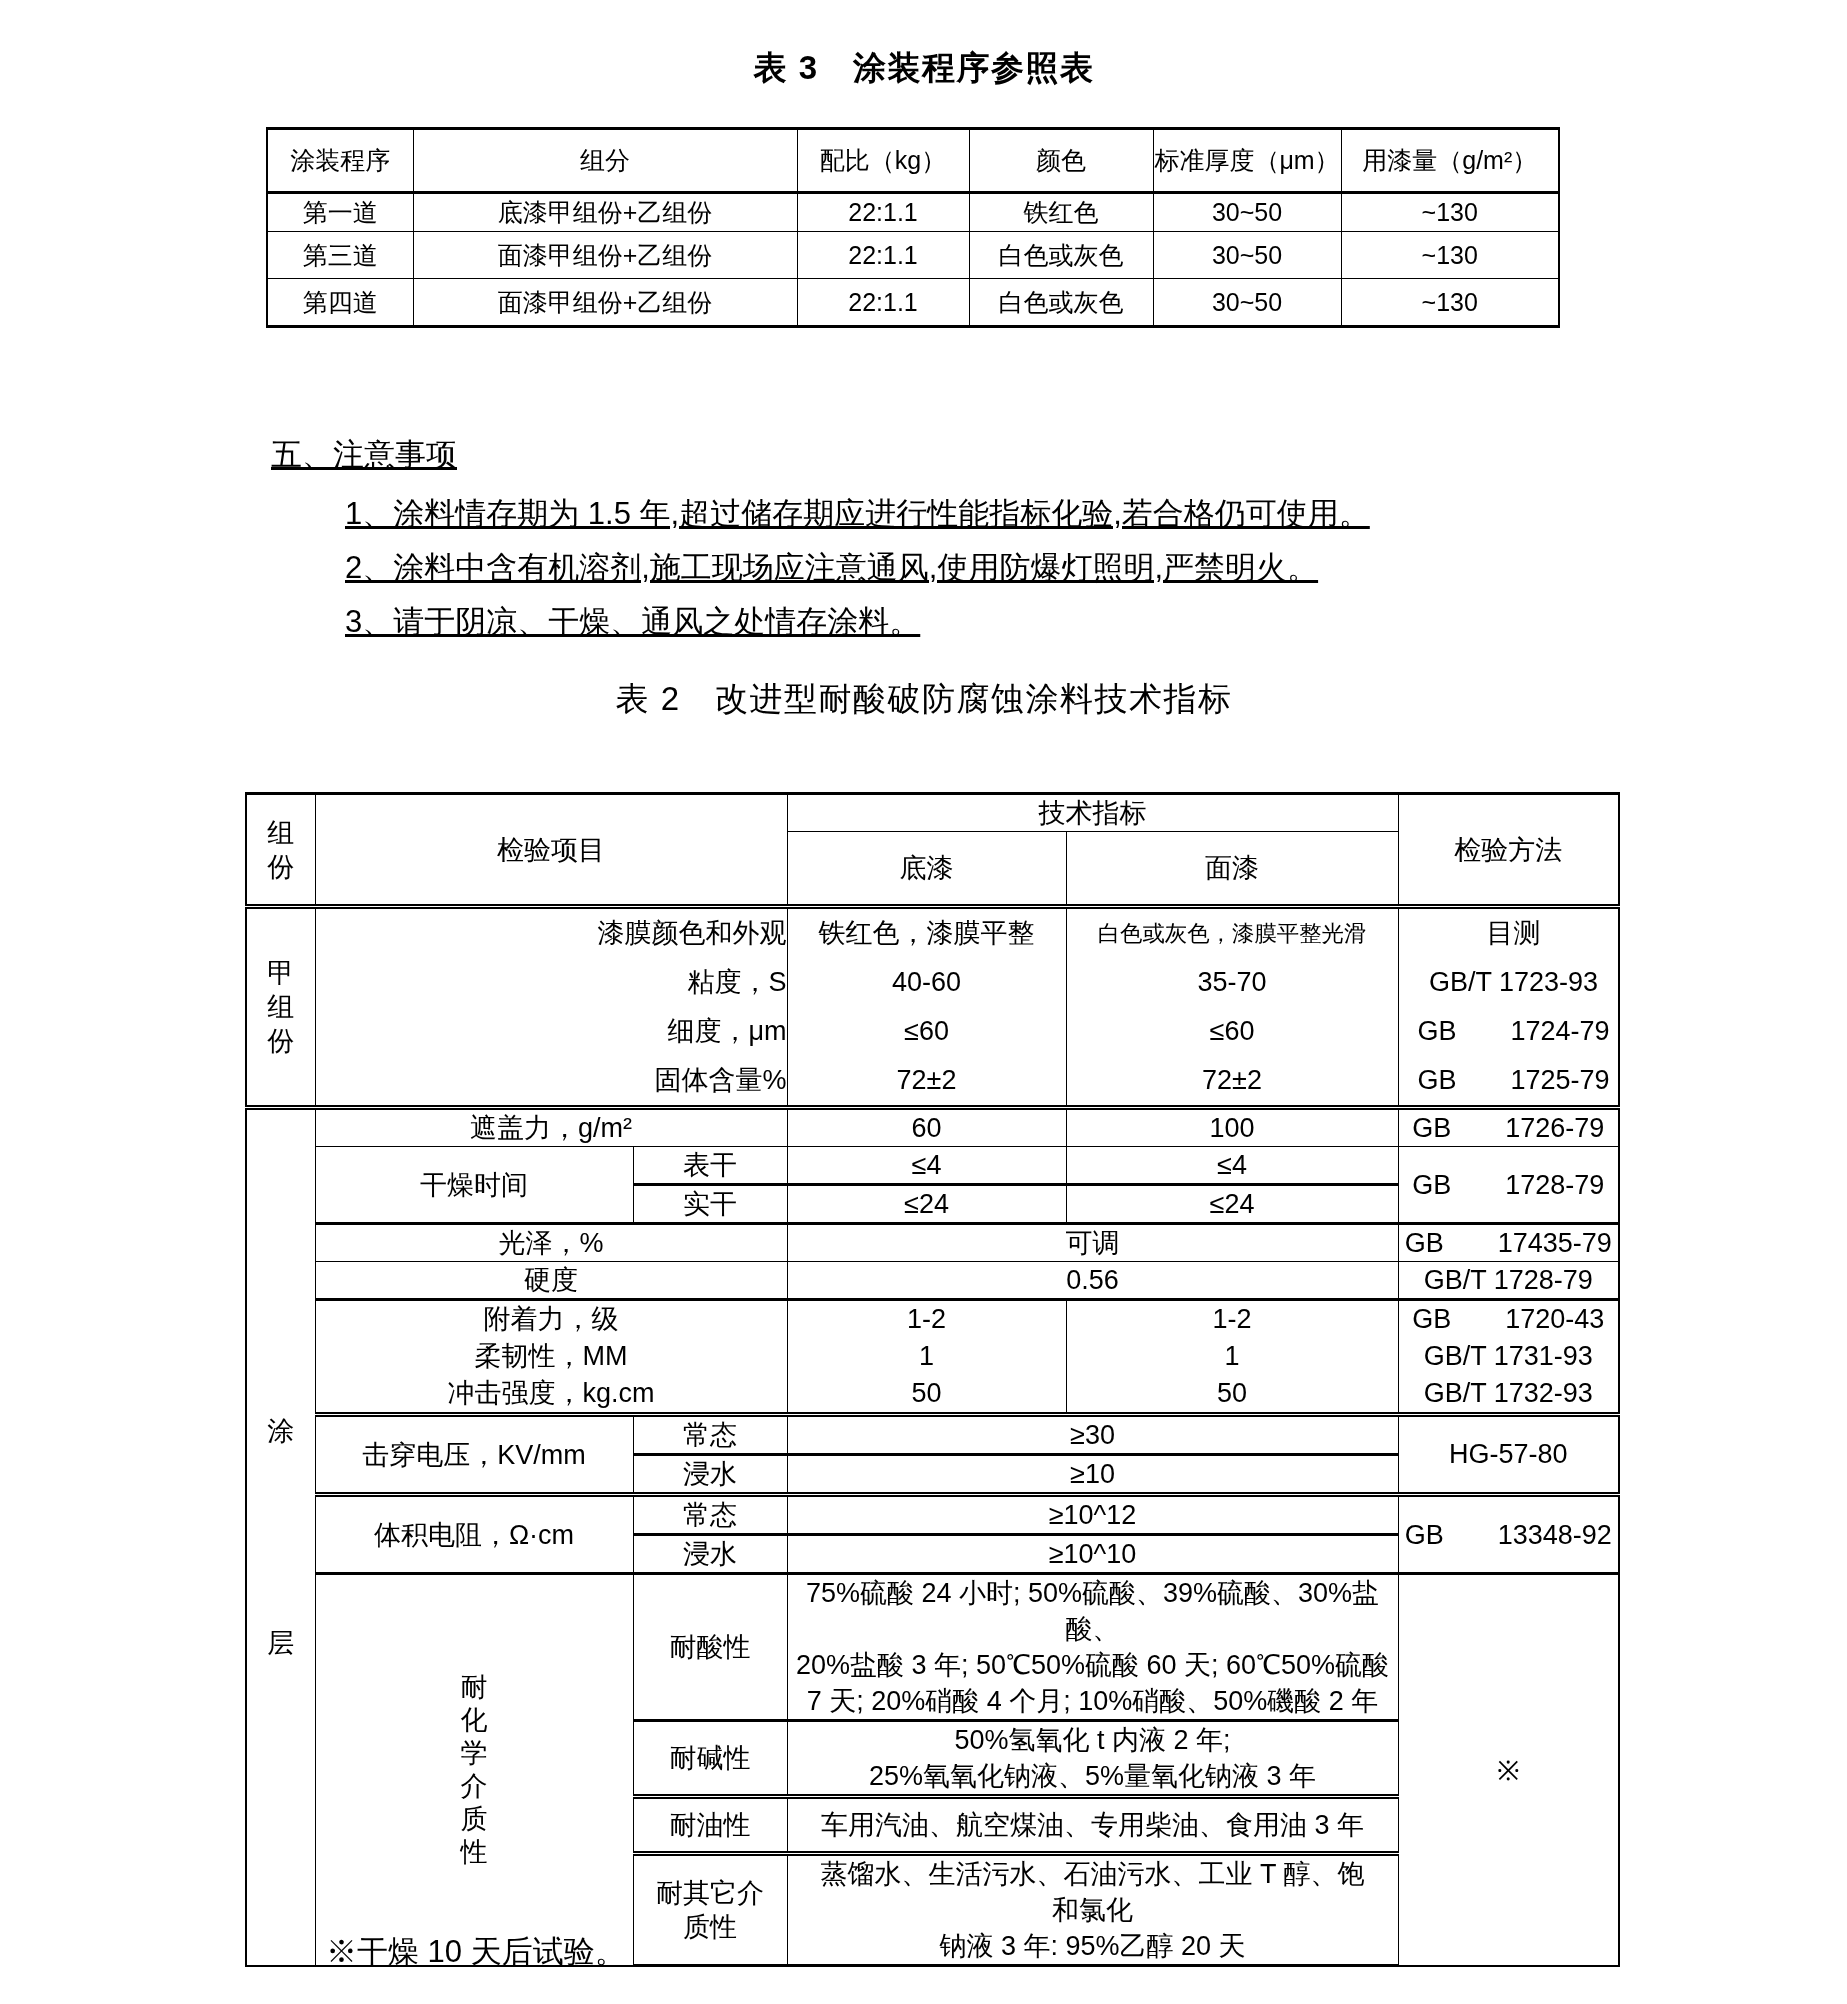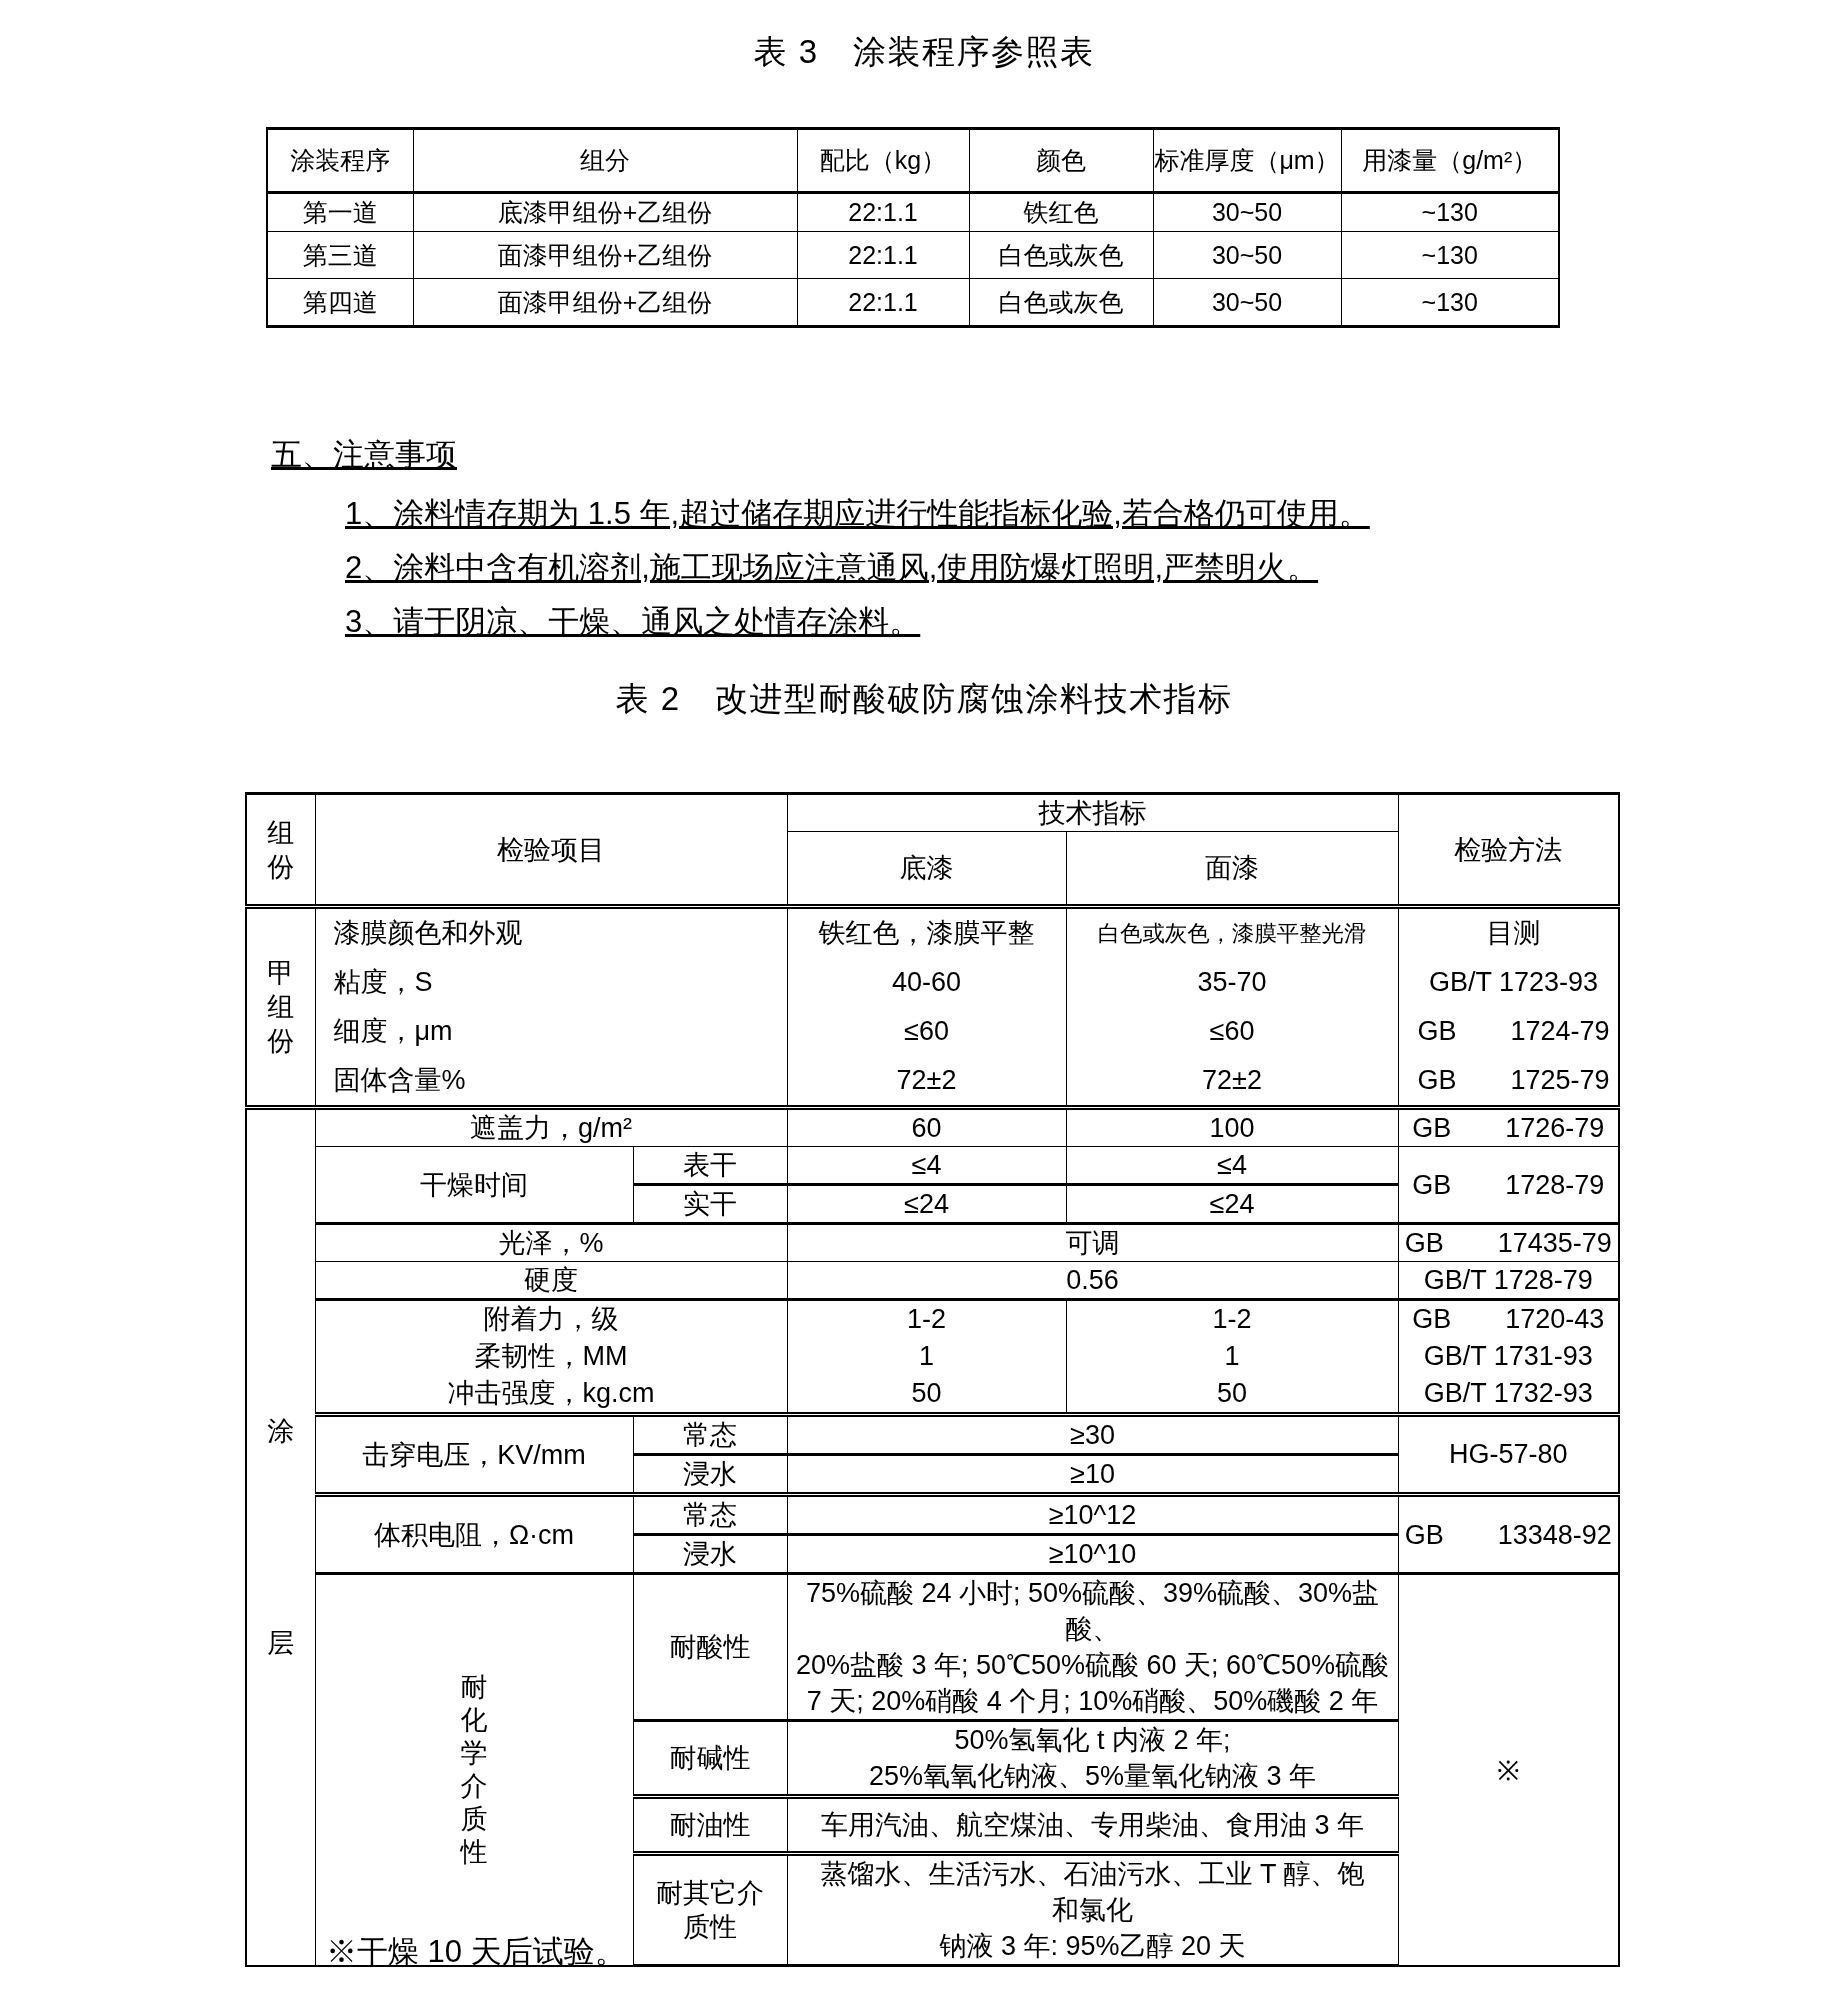--- a/index.html
+++ b/index.html
@@ -24,32 +24,32 @@
   .t2 td { border:1.5px solid #000; text-align:center; vertical-align:middle; font-size:27px; padding:0; overflow:hidden; }
   .t2 { border:2.2px solid #000; border-top:3px solid #000; }
   .t2 tr.sep td   { border-top:5.2px double #000; }
   .t2 tr.thick td { border-top:3px solid #000; }
   .t2 tr.botm td  { border-bottom:3px solid #000; }
   .pre { white-space:pre-line; }
   .vtext { white-space:pre-line; line-height:34px; }
   .vtext6 { white-space:pre-line; line-height:33px; }
   .stack { display:flex; flex-direction:column; align-items:center; justify-content:center; gap:176px; height:100%; }
   .line66 { height:49px; line-height:49px; }
-  .tl { text-align:left; padding-left:18px; }
+  .tl { text-align:right; padding-left:18px; }
   .ml { text-align:center; padding-left:10.4px; }
   .small30 { font-size:22.4px; }
   .chemval { text-align:left; padding-left:7.5px; padding-right:3px; font-size:25px; line-height:36px; white-space:pre-line; }
   .toppad { vertical-align:top; padding-top:6px; }
   
   .footnote { position:absolute; left:326px; top:1931px; font-size:31px; }
 </style>
 </head>
 <body>
 
-<div class="doc-title" style="top:30px;">表 3　涂装程序参照表</div>
+<div class="doc-title" style="top:46px;font-weight:bold;">表 3　涂装程序参照表</div>
 
 <table class="t3">
   <colgroup>
       <col style="width:146px">
       <col style="width:384px">
       <col style="width:172px">
       <col style="width:184px">
       <col style="width:188px">
       <col style="width:218px">
     </colgroup>

